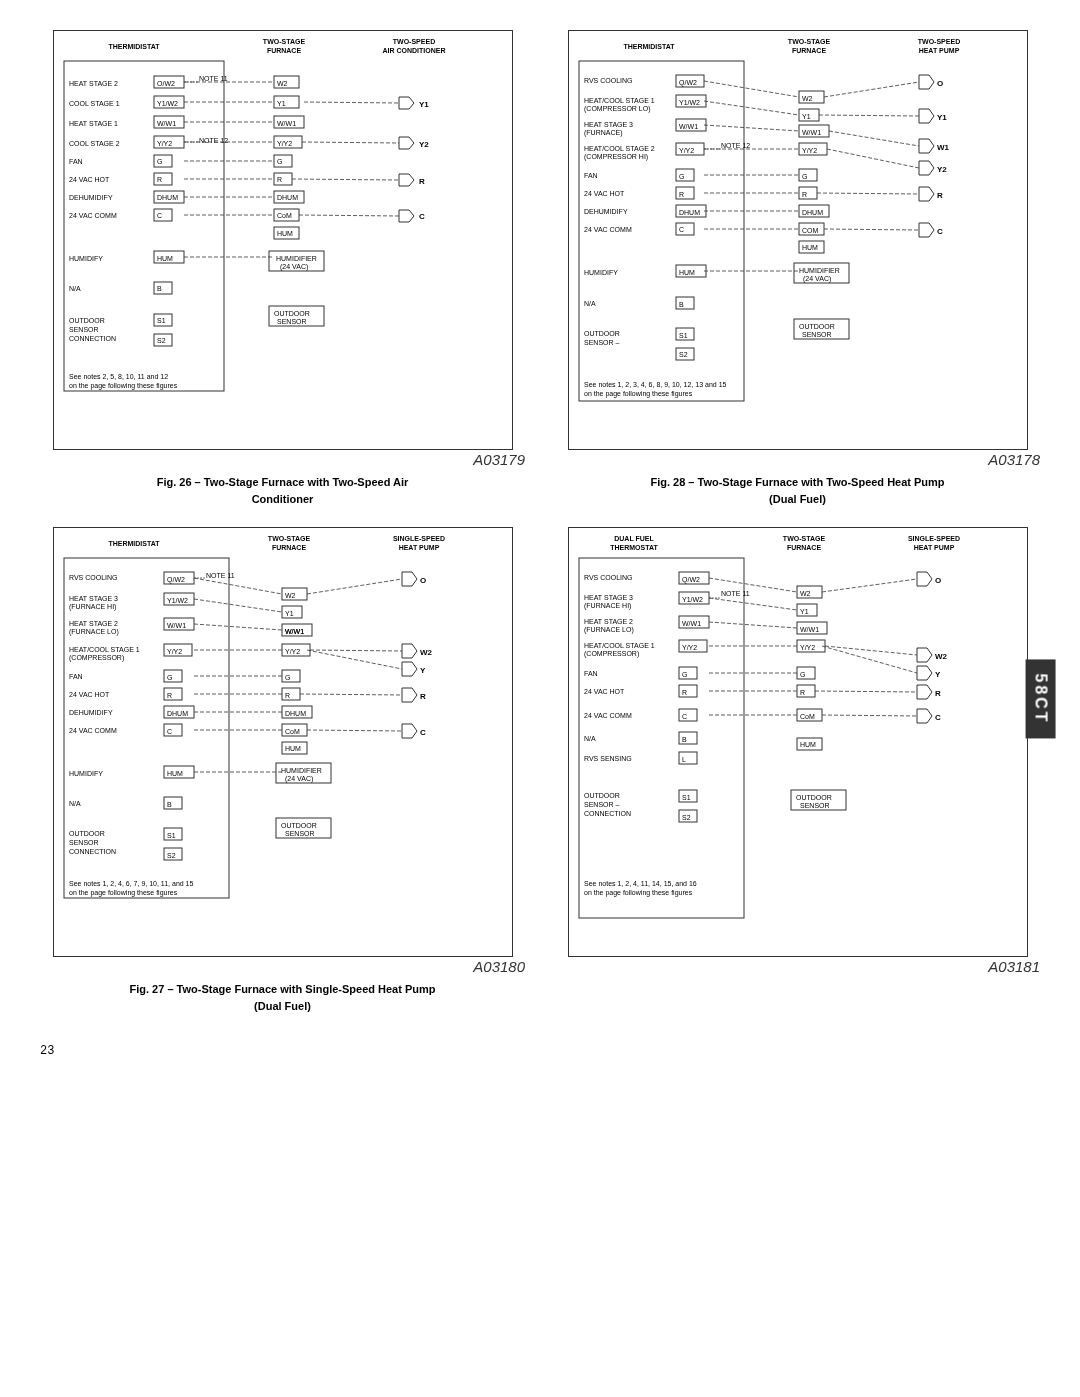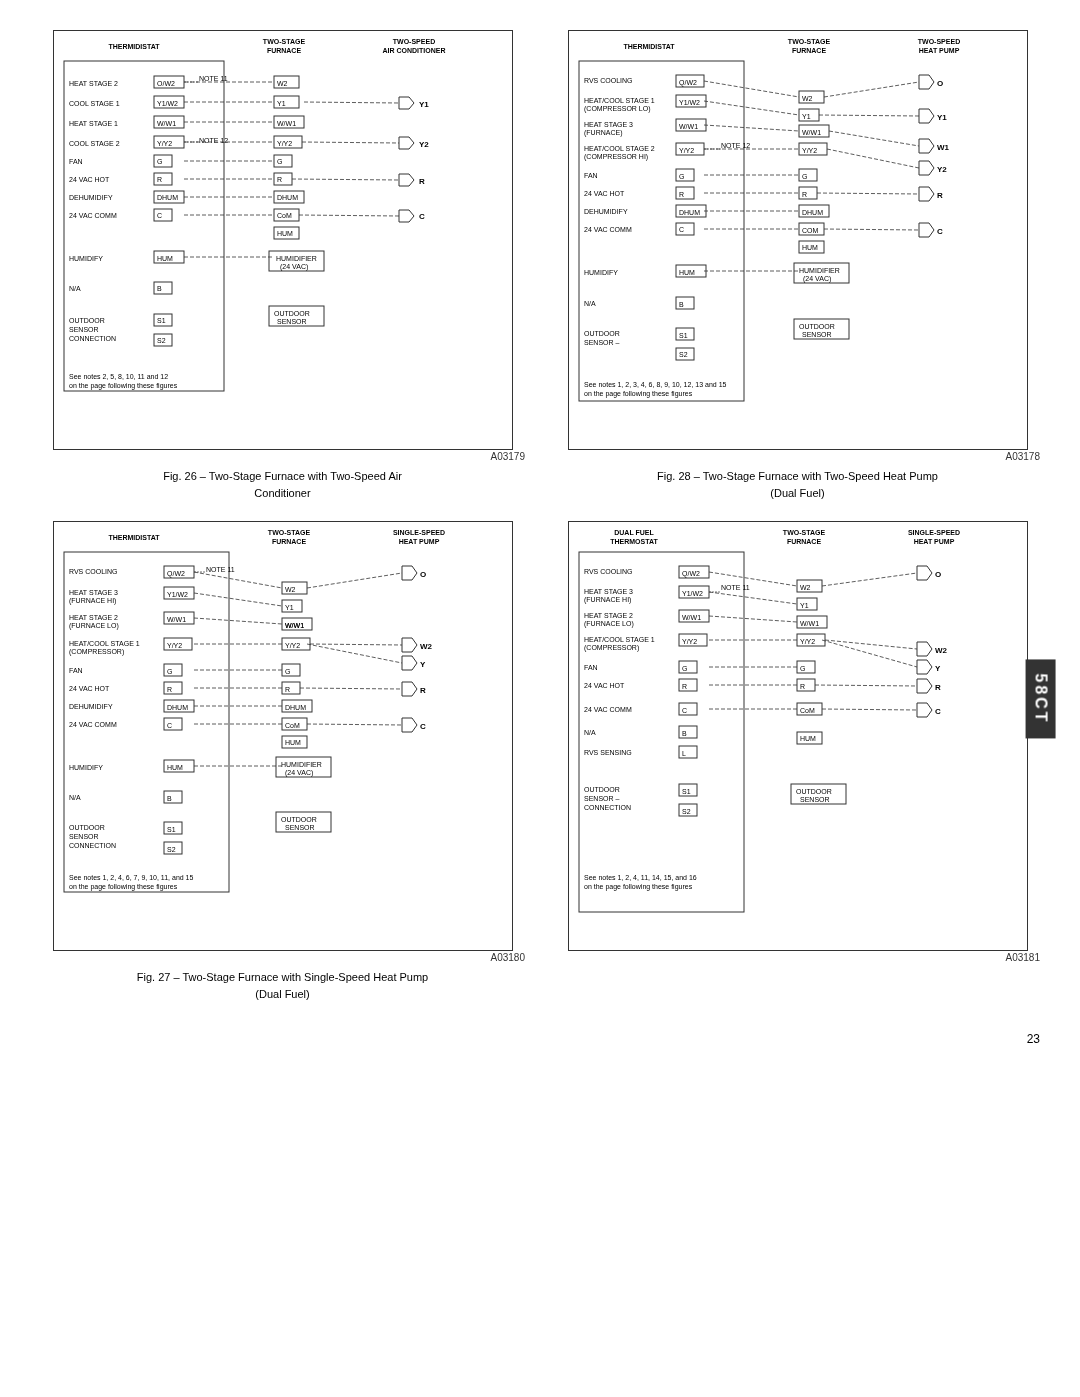--- a/index.html
+++ b/index.html
@@ -27,54 +27,56 @@
     .diagram-cell {
       display: flex;
       flex-direction: column;
       align-items: center;
     }
     .diagram-caption {
       text-align: center;
       font-size: 11px;
       margin-top: 6px;
       line-height: 1.5;
-      font-weight: normal;
+      font-weight: bold;
     }
     
     .side-tab {
       position: absolute;
       right: -32px;
       top: 50%;
       transform: translateY(-50%) rotate(90deg);
       background: #333;
       color: #fff;
       font-weight: bold;
       font-size: 14px;
       padding: 4px 10px;
       letter-spacing: 2px;
       white-space: nowrap;
     }
     
     .page-number {
-      text-align: right;
+      text-align: left;
       font-size: 12px;
       margin-top: 20px;
+      font-family: Liberation Mono, monospace;
     }
 
     
     svg {
       display: block;
     }
 
     .fig-label {
-      font-size: 10px;
+      font-size: 15px;
       color: #333;
       text-align: right;
       align-self: flex-end;
       margin-top: 1px;
+      font-style: italic;
     }
   </style>
 </head>
 <body>
 
 <div class="page">
   <div class="diagrams-grid">
 
     <div class="diagram-cell">
       <svg width="460" height="420" style="border:1px solid #333">

